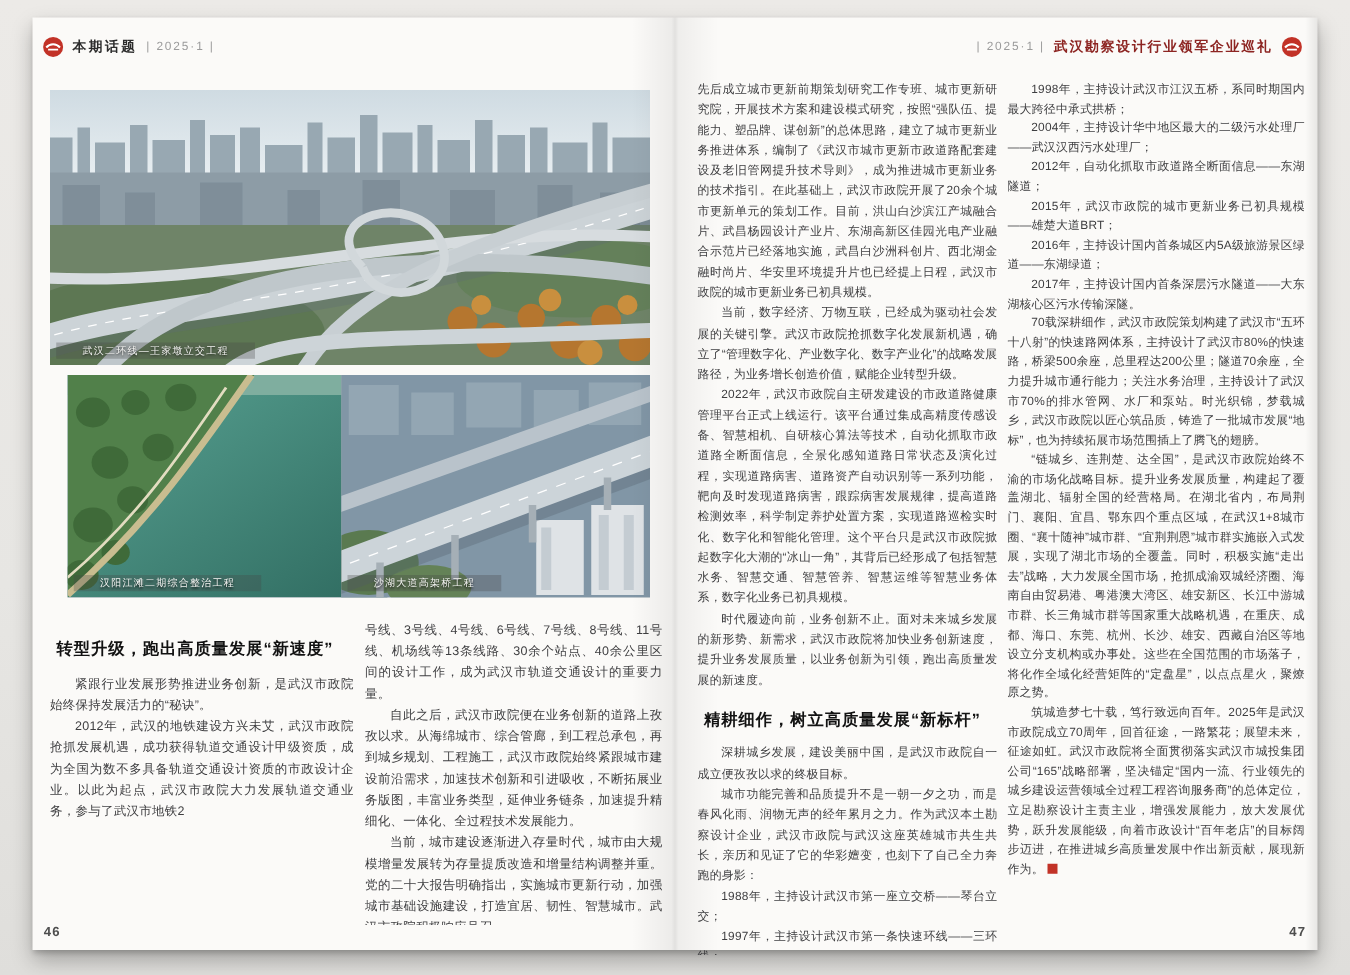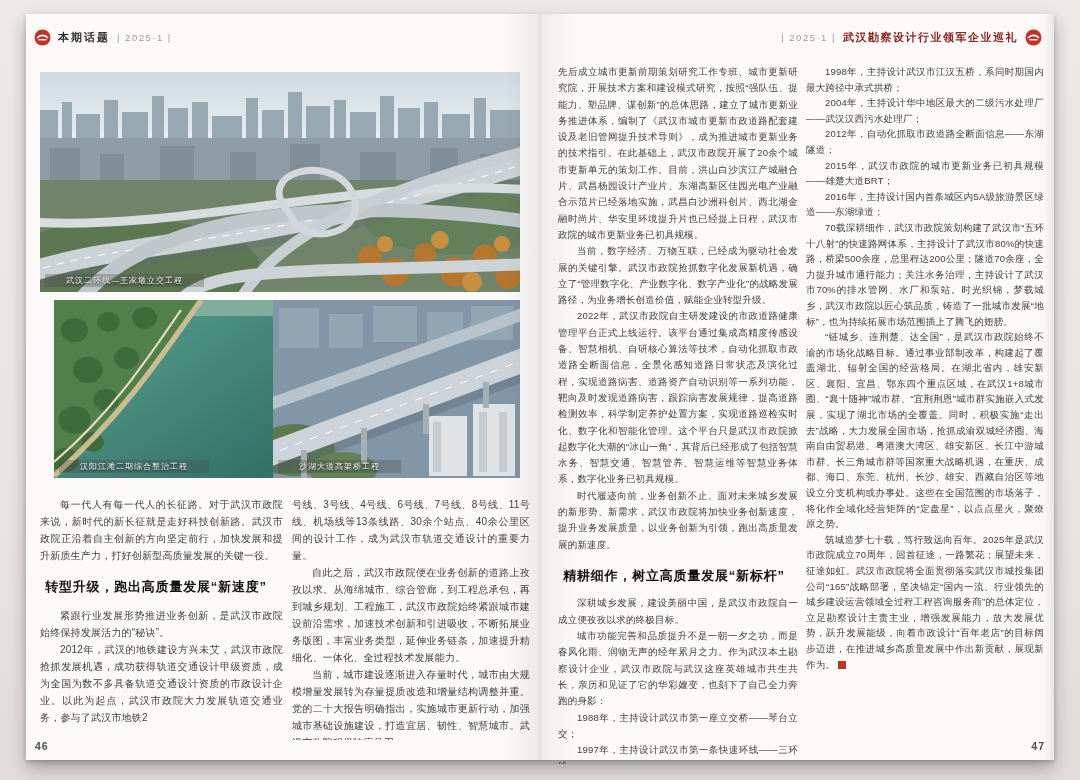--- a/index.html
+++ b/index.html
@@ -213,21 +213,20 @@
         <rect x="28" y="150" width="6" height="28"></rect>
           <rect x="88" y="128" width="6" height="36"></rect>
         <rect x="150" y="104" width="6" height="30"></rect>
           <rect x="210" y="82" width="6" height="26"></rect>
       </g>
     </svg>
     <figcaption>沙湖大道高架桥工程</figcaption>
   </figure>
 
   <div class="col col1 body-text">
-    <p>每一代人有每一代人的长征路。对于武汉市政院来说，新时代的新长征就是走好科技创新路。武汉市政院正沿着自主创新的方向坚定前行，加快发展和提升新质生产力，打好创新型高质量发展的关键一役。</p>
     <h3 class="sec-heading">转型升级，跑出高质量发展“新速度”</h3>
     <p>紧跟行业发展形势推进业务创新，是武汉市政院始终保持发展活力的“秘诀”。</p>
     <p>2012年，武汉的地铁建设方兴未艾，武汉市政院抢抓发展机遇，成功获得轨道交通设计甲级资质，成为全国为数不多具备轨道交通设计资质的市政设计企业。以此为起点，武汉市政院大力发展轨道交通业务，参与了武汉市地铁2</p>
   </div>
 
   <div class="col col2 body-text">
     <p class="cont">号线、3号线、4号线、6号线、7号线、8号线、11号线、机场线等13条线路、30余个站点、40余公里区间的设计工作，成为武汉市轨道交通设计的重要力量。</p>
     <p>自此之后，武汉市政院便在业务创新的道路上孜孜以求。从海绵城市、综合管廊，到工程总承包，再到城乡规划、工程施工，武汉市政院始终紧跟城市建设前沿需求，加速技术创新和引进吸收，不断拓展业务版图，丰富业务类型，延伸业务链条，加速提升精细化、一体化、全过程技术发展能力。</p>
     <p>当前，城市建设逐渐进入存量时代，城市由大规模增量发展转为存量提质改造和增量结构调整并重。党的二十大报告明确指出，实施城市更新行动，加强城市基础设施建设，打造宜居、韧性、智慧城市。武汉市政院积极响应号召，</p>
   </div>
@@ -257,22 +256,23 @@
     <p>1988年，主持设计武汉市第一座立交桥——琴台立交；</p>
     <p>1997年，主持设计武汉市第一条快速环线——三环线；</p>
   </div>
 
   <div class="col col4 body-text rp-text">
     <p>1998年，主持设计武汉市江汉五桥，系同时期国内最大跨径中承式拱桥；</p>
     <p>2004年，主持设计华中地区最大的二级污水处理厂——武汉汉西污水处理厂；</p>
     <p>2012年，自动化抓取市政道路全断面信息——东湖隧道；</p>
     <p>2015年，武汉市政院的城市更新业务已初具规模——雄楚大道BRT；</p>
     <p>2016年，主持设计国内首条城区内5A级旅游景区绿道——东湖绿道；</p>
+    <p>2017年，主持设计国内首条深层污水隧道——大东湖核心区污水传输深隧。</p>
     <p>70载深耕细作，武汉市政院策划构建了武汉市“五环十八射”的快速路网体系，主持设计了武汉市80%的快速路，桥梁500余座，总里程达200公里；隧道70余座，全力提升城市通行能力；关注水务治理，主持设计了武汉市70%的排水管网、水厂和泵站。时光织锦，梦载城乡，武汉市政院以匠心筑品质，铸造了一批城市发展“地标”，也为持续拓展市场范围插上了腾飞的翅膀。</p>
-    <p>“链城乡、连荆楚、达全国”，是武汉市政院始终不渝的市场化战略目标。通过事业部制改革，构建起了覆盖湖北、辐射全国的经营格局。在湖北省内，雄安新区、襄阳、宜昌、鄂东四个重点区域，在武汉1+8城市圈、“襄十随神”城市群、“宜荆荆恩”城市群实施嵌入式发展，实现了湖北市场的全覆盖。同时，积极实施“走出去”战略，大力发展全国市场，抢抓成渝双城经济圈、海南自由贸易港、粤港澳大湾区、雄安新区、长江中游城市群、长三角城市群等国家重大战略机遇，在重庆、成都、海口、东莞、杭州、长沙、雄安、西藏自治区等地设立分支机构或办事处。这些在全国范围的市场落子，将化作全域化经营矩阵的“定盘星”，以点点星火，聚燎原之势。</p>
+    <p>“链城乡、连荆楚、达全国”，是武汉市政院始终不渝的市场化战略目标。提升业务发展质量，构建起了覆盖湖北、辐射全国的经营格局。在湖北省内，布局荆门、襄阳、宜昌、鄂东四个重点区域，在武汉1+8城市圈、“襄十随神”城市群、“宜荆荆恩”城市群实施嵌入式发展，实现了湖北市场的全覆盖。同时，积极实施“走出去”战略，大力发展全国市场，抢抓成渝双城经济圈、海南自由贸易港、粤港澳大湾区、雄安新区、长江中游城市群、长三角城市群等国家重大战略机遇，在重庆、成都、海口、东莞、杭州、长沙、雄安、西藏自治区等地设立分支机构或办事处。这些在全国范围的市场落子，将化作全域化经营矩阵的“定盘星”，以点点星火，聚燎原之势。</p>
     <p><span>筑城造梦七十载，笃行致远向百年。2025年是武汉市政院成立70周年，回首征途，一路繁花；展望未来，征途如虹。武汉市政院将全面贯彻落实武汉市城投集团公司“165”战略部署，坚决锚定“国内一流、行业领先的城乡建设运营领域全过程工程咨询服务商”的总体定位，立足勘察设计主责主业，增强发展能力，放大发展优势，跃升发展能级，向着市政设计“百年老店”的目标阔步迈进，在推进城乡高质量发展中作出新贡献，展现新作为。</span><span class="endmark"></span></p>
   </div>
 
   <div class="page-num pn-right">47</div>
 
   <div class="gutter"></div>
   <div class="edge-right"></div>
 </div>
 
 </body></html>

